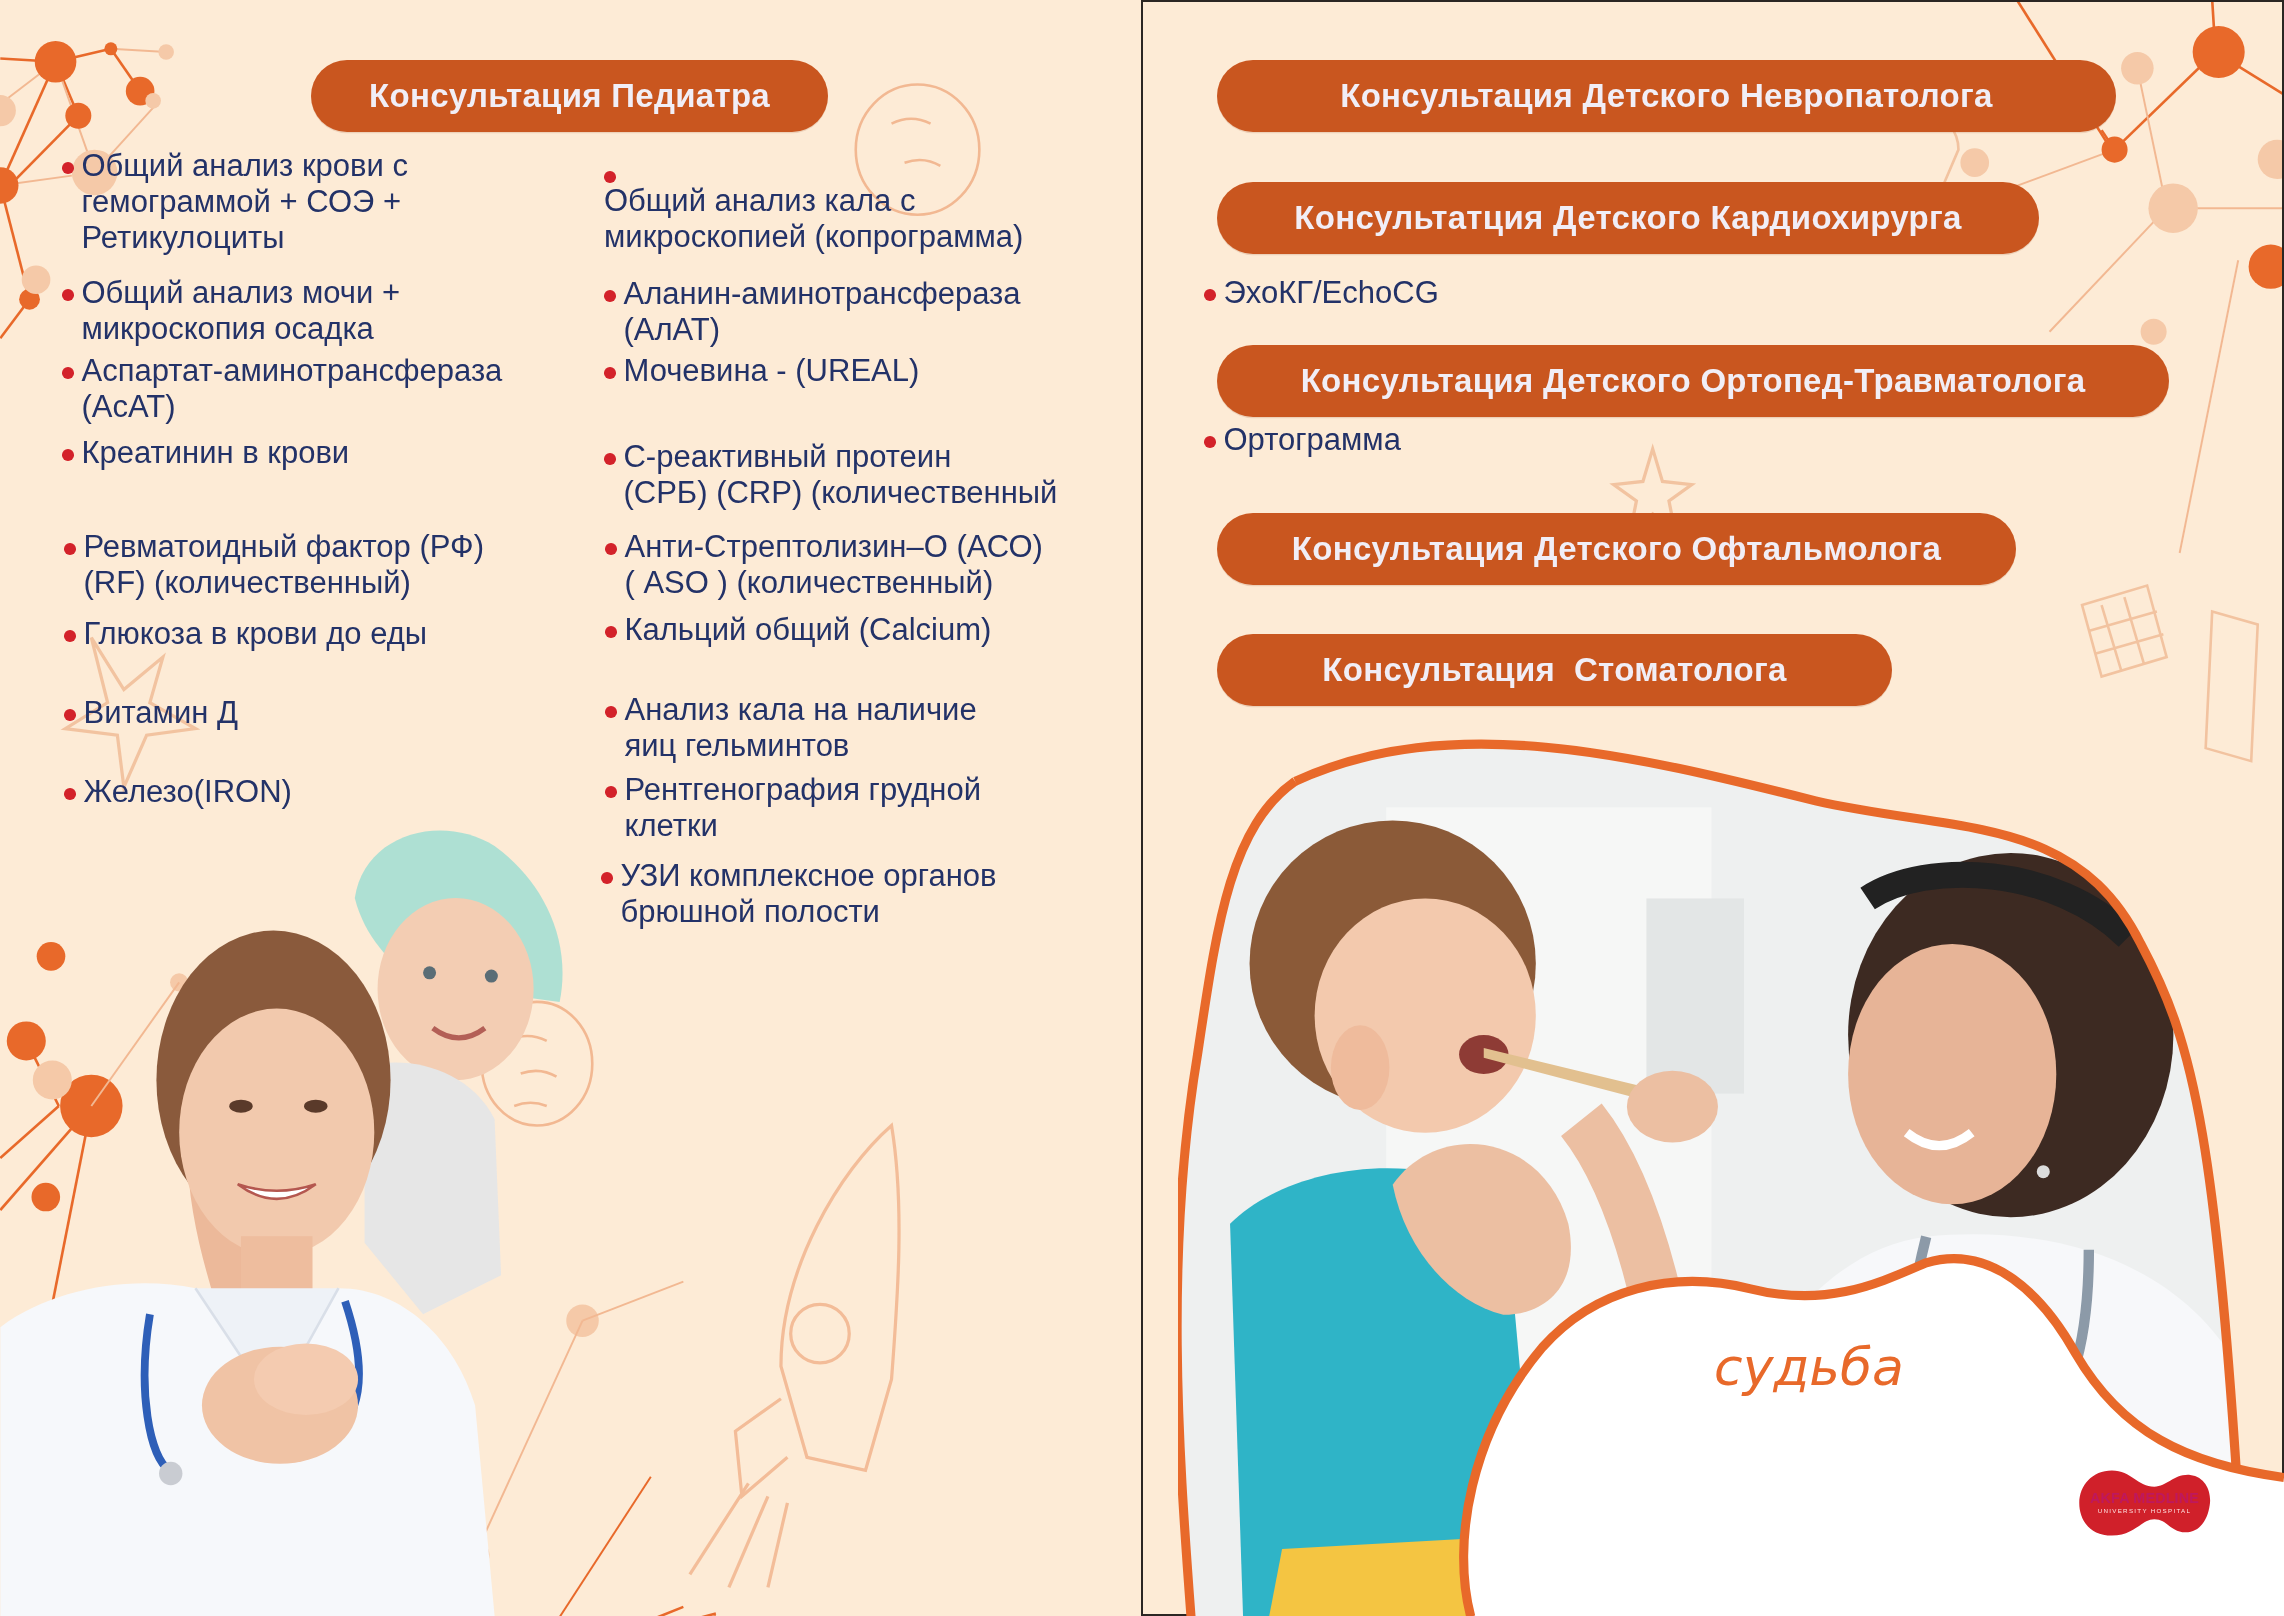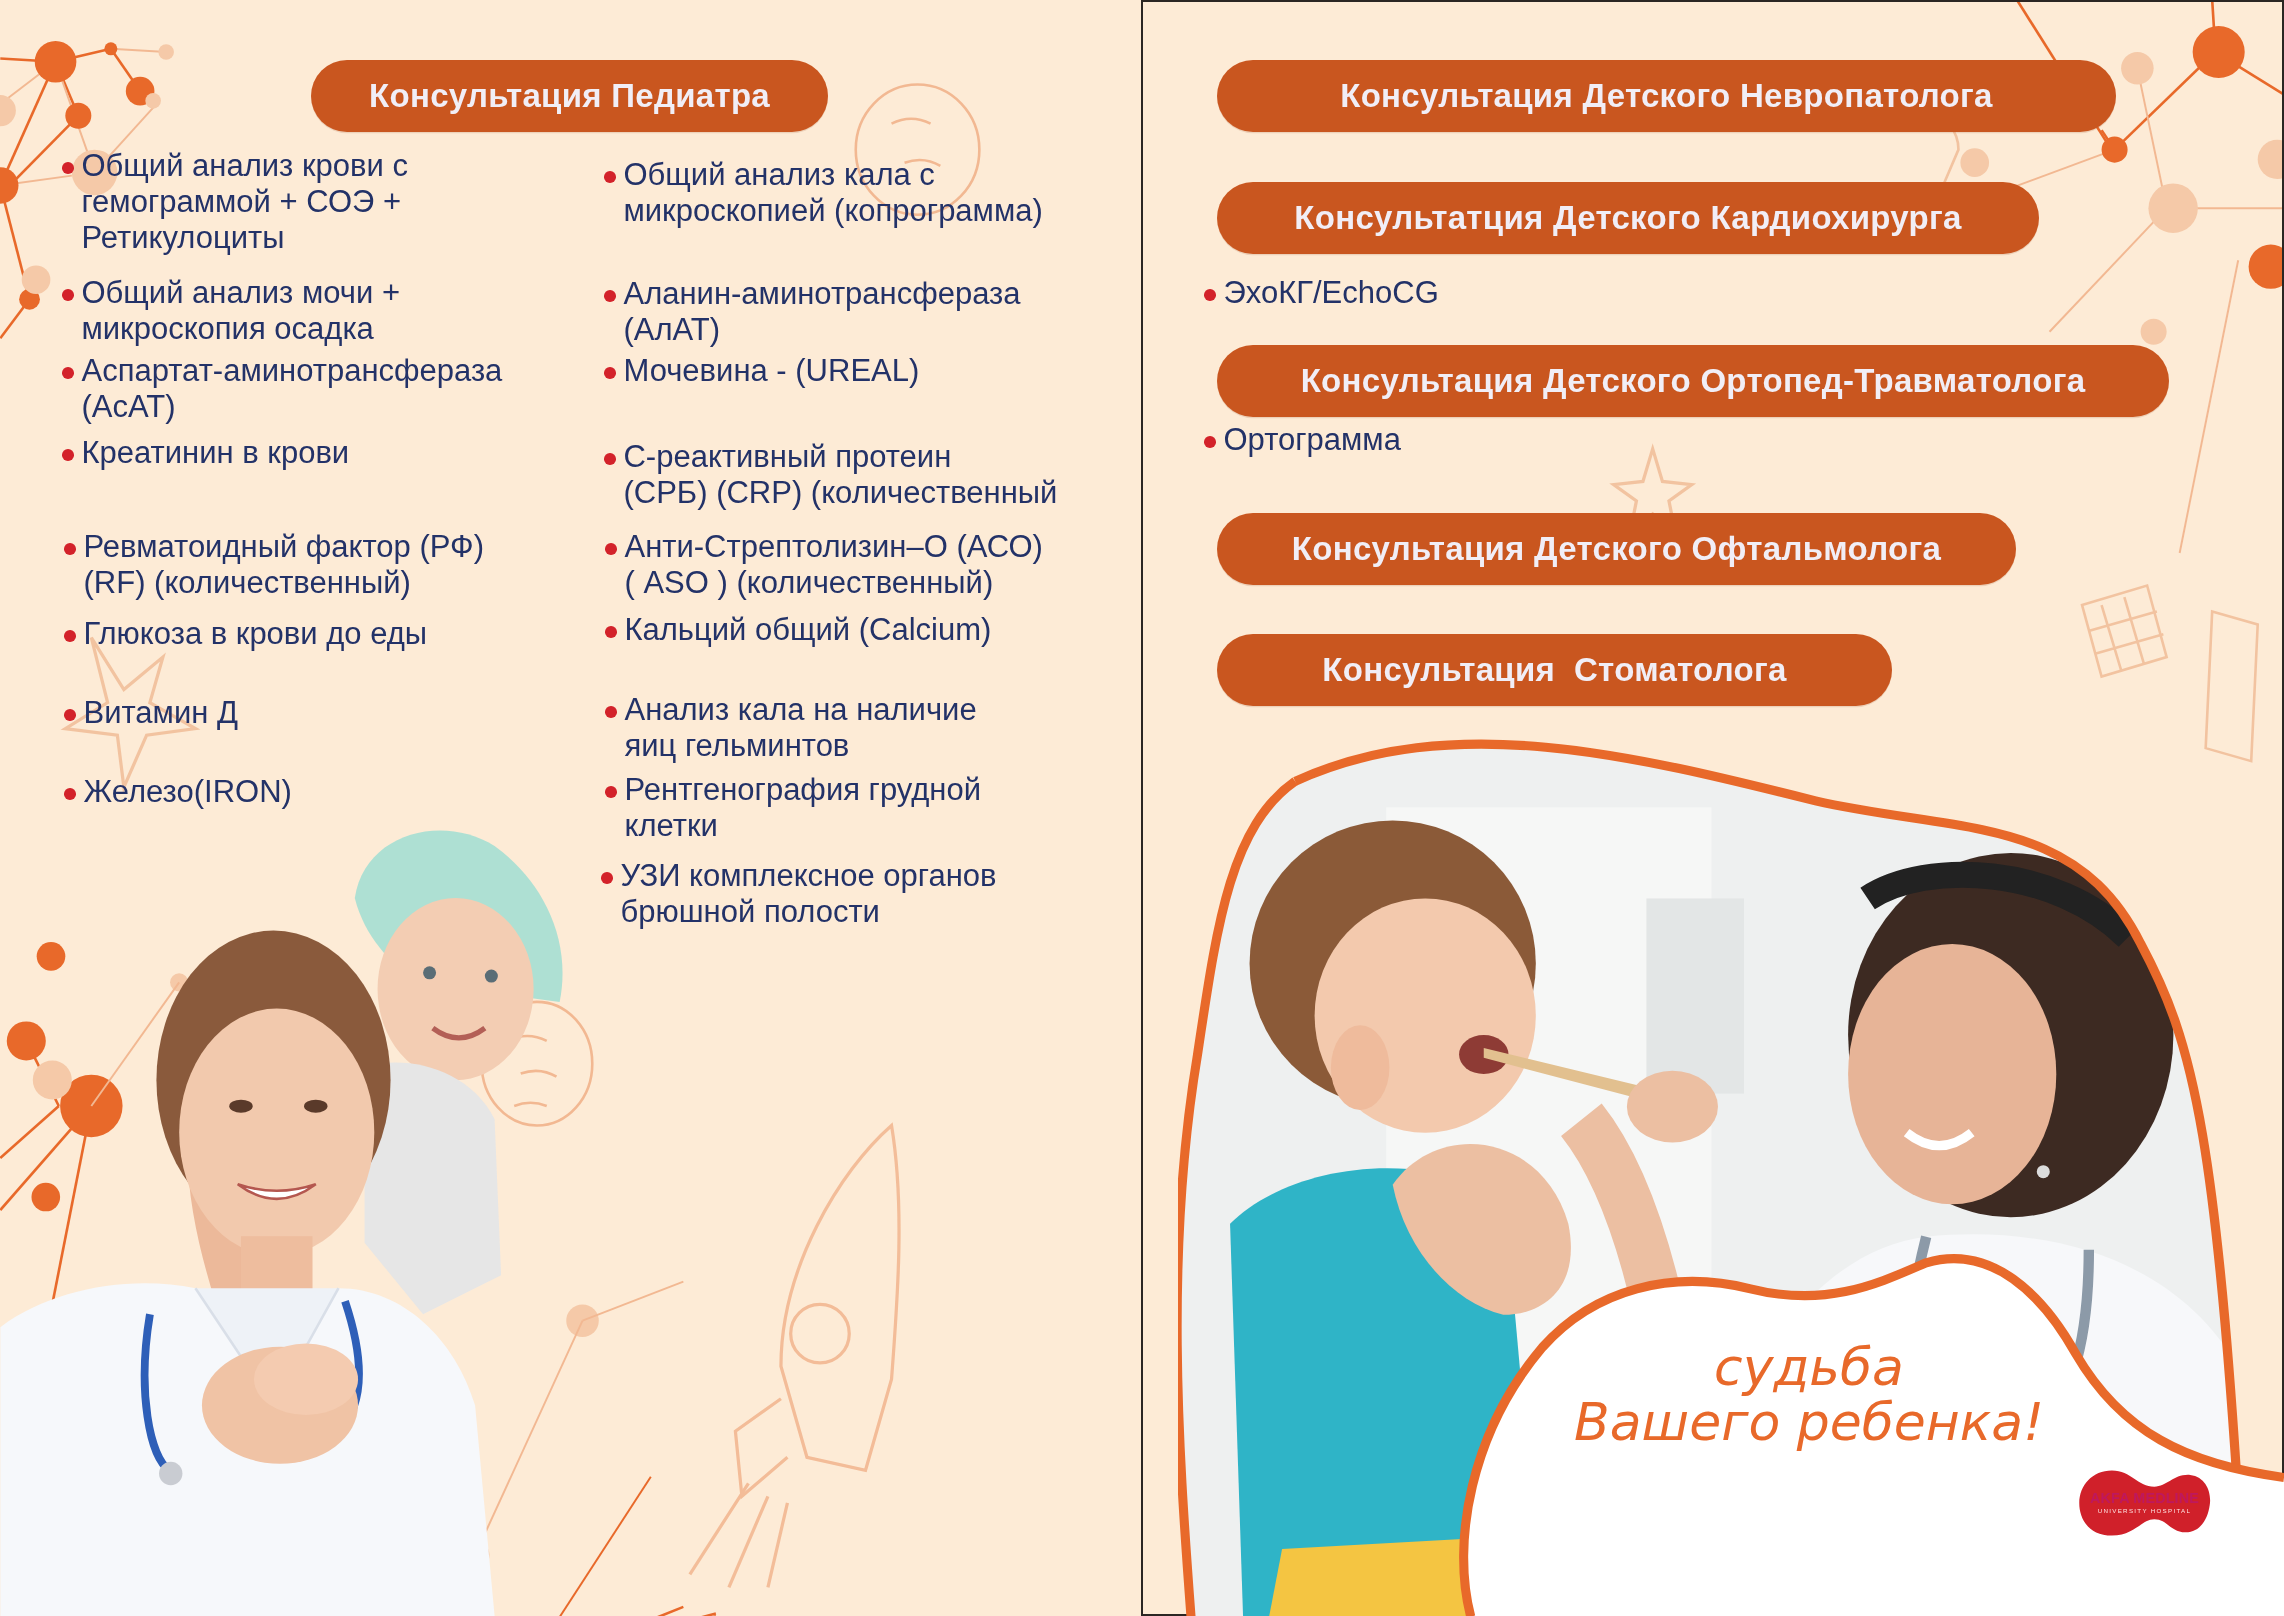--- a/index.html
+++ b/index.html
@@ -243,21 +243,21 @@
   </div>
   <div class="bullet" style="left:64px; top:695px;">
     <span class="dot"></span>
     <span class="txt">Витамин Д</span>
   </div>
   <div class="bullet" style="left:64px; top:774px;">
     <span class="dot"></span>
     <span class="txt">Железо(IRON)</span>
   </div>
 
-  <div class="bullet" style="left:604px; top:157px;">
+  <div class="bullet" style="left:604px; top:157px;flex-direction:column;">
     <span class="dot"></span>
     <span class="txt">Общий анализ кала с
 микроскопией (копрограмма)</span>
   </div>
   <div class="bullet" style="left:604px; top:276px;">
     <span class="dot"></span>
     <span class="txt">Аланин-аминотрансфераза
 (АлАТ)</span>
   </div>
   <div class="bullet" style="left:604px; top:353px;">
@@ -385,21 +385,20 @@
 
     <path d="M180 80 C420 -30 700 40 980 110 C1200 160 1380 130 1480 330 C1560 480 1600 620 1640 1364" fill="none" stroke="#e8692a" stroke-width="14"></path>
     <path d="M180 80 C80 150 60 300 30 500 C-20 800 0 1100 20 1364" fill="none" stroke="#e8692a" stroke-width="14"></path>
 
     <path d="M450 1364 C420 1250 450 1080 560 950 C640 860 760 830 880 860 C1000 890 1080 850 1150 820 C1250 790 1330 870 1380 960 C1450 1080 1550 1130 1700 1150 L1700 1364 Z" fill="#ffffff"></path>
     <path d="M450 1364 C420 1250 450 1080 560 950 C640 860 760 830 880 860 C1000 890 1080 850 1150 820 C1250 790 1330 870 1380 960 C1450 1080 1550 1130 1700 1150" fill="none" stroke="#e8692a" stroke-width="14"></path>
   </svg>
 
   <div class="slogan">
     <div>судьба</div>
-    <div>Вашего ребенка!</div>
   </div>
 
   <div class="logo">
     <svg width="137" height="72" viewBox="0 0 210 110" style="position:absolute;left:0;top:0;">
       <path d="M55 5 C85 5 95 30 120 30 C140 30 150 10 175 12 C200 15 208 40 205 58 C202 80 190 100 168 100 C145 100 140 80 120 80 C100 80 90 105 55 105 C20 105 5 80 5 55 C5 28 25 5 55 5 Z" fill="#d0202a"></path>
     </svg>
     <div class="logo-title">AKFA MEDLINE</div>
     <div class="logo-sub">UNIVERSITY HOSPITAL</div>
   </div>
 </section>

